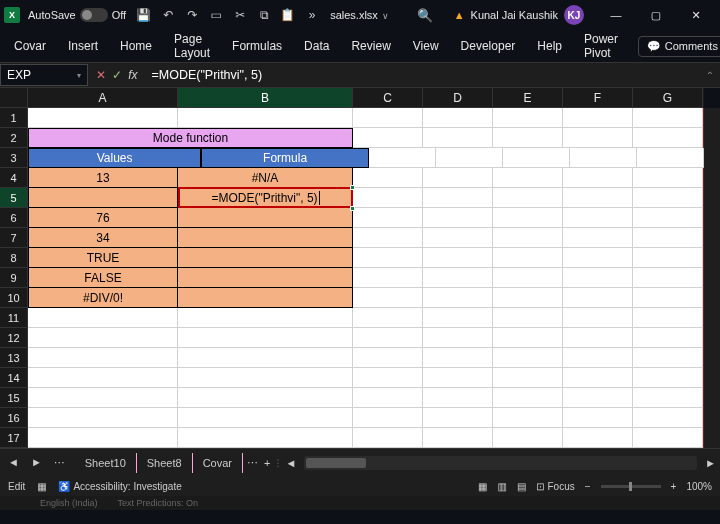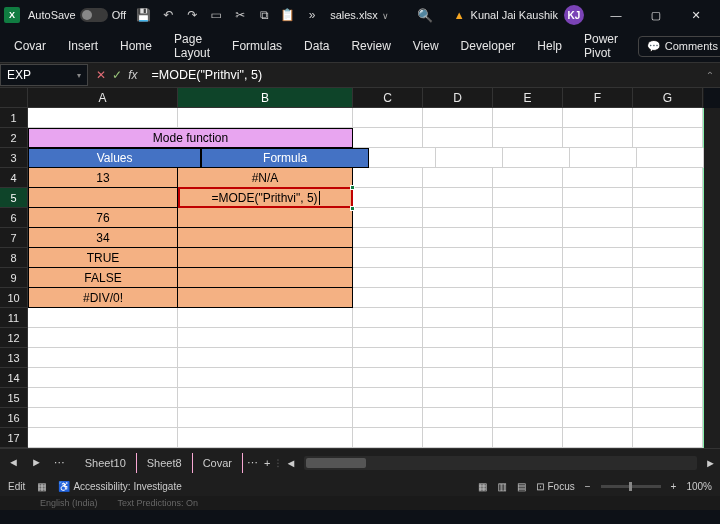--- a/index.html
+++ b/index.html
@@ -34,21 +34,21 @@
 .formula-input{flex:1;color:#fff;font-size:12.5px;padding:0 6px}
 .formula-expand{width:20px;color:#888;font-size:10px;text-align:center}
 .grid-area{position:relative;height:360px;background:#0d1117}
 .corner{position:absolute;top:0;left:0;width:28px;height:20px;background:#1a1a1a;border-right:1px solid #333;border-bottom:1px solid #333}
 .col-headers{position:absolute;top:0;left:28px;right:16px;height:20px;display:flex;background:#1a1a1a}
 .col-h{border-right:1px solid #333;border-bottom:1px solid #333;color:#e6e6e6;font-size:12px;display:flex;align-items:center;justify-content:center}
 .col-h.active{background:#0e4429;color:#fff}
 .row-headers{position:absolute;top:20px;left:0;width:28px}
 .row-h{height:20px;border-bottom:1px solid #333;border-right:1px solid #333;background:#1a1a1a;color:#e6e6e6;font-size:11px;display:flex;align-items:center;justify-content:center}
 .row-h.active{background:#0e4429;color:#fff}
-.cells{position:absolute;top:20px;left:28px;right:16px;bottom:0;background:#86efac}
+.cells{position:absolute;top:20px;left:28px;right:16px;bottom:0;background:#7f1d1d}
 .cell-row{display:flex;height:20px}
 .cell{border-right:1px solid #d0d0d0;border-bottom:1px solid #d0d0d0;font-size:12px;display:flex;align-items:center;justify-content:center;color:#000;background:#fff}
 .cell.peach{background:#f4b183;border-right:1px solid #000;border-bottom:1px solid #000}
 .cell.left-b{border-left:1px solid #000}
 .cell.violet{background:#e8a5f0;border:1px solid #000}
 .cell.blue{background:#4472c4;color:#fff;border:1px solid #000}
 .editing-cell{position:absolute;border:2px solid #c00000;background:#f4b183;display:flex;align-items:center;justify-content:center;font-size:12px;color:#000}
 .editing-cell .caret{border-right:1px solid #000;height:14px;margin-left:1px;animation:blink 1s infinite}
 @keyframes blink{50%{opacity:0}}
 .green-dots{position:absolute;width:5px;height:5px;background:#107c41;border:1px solid #fff}

